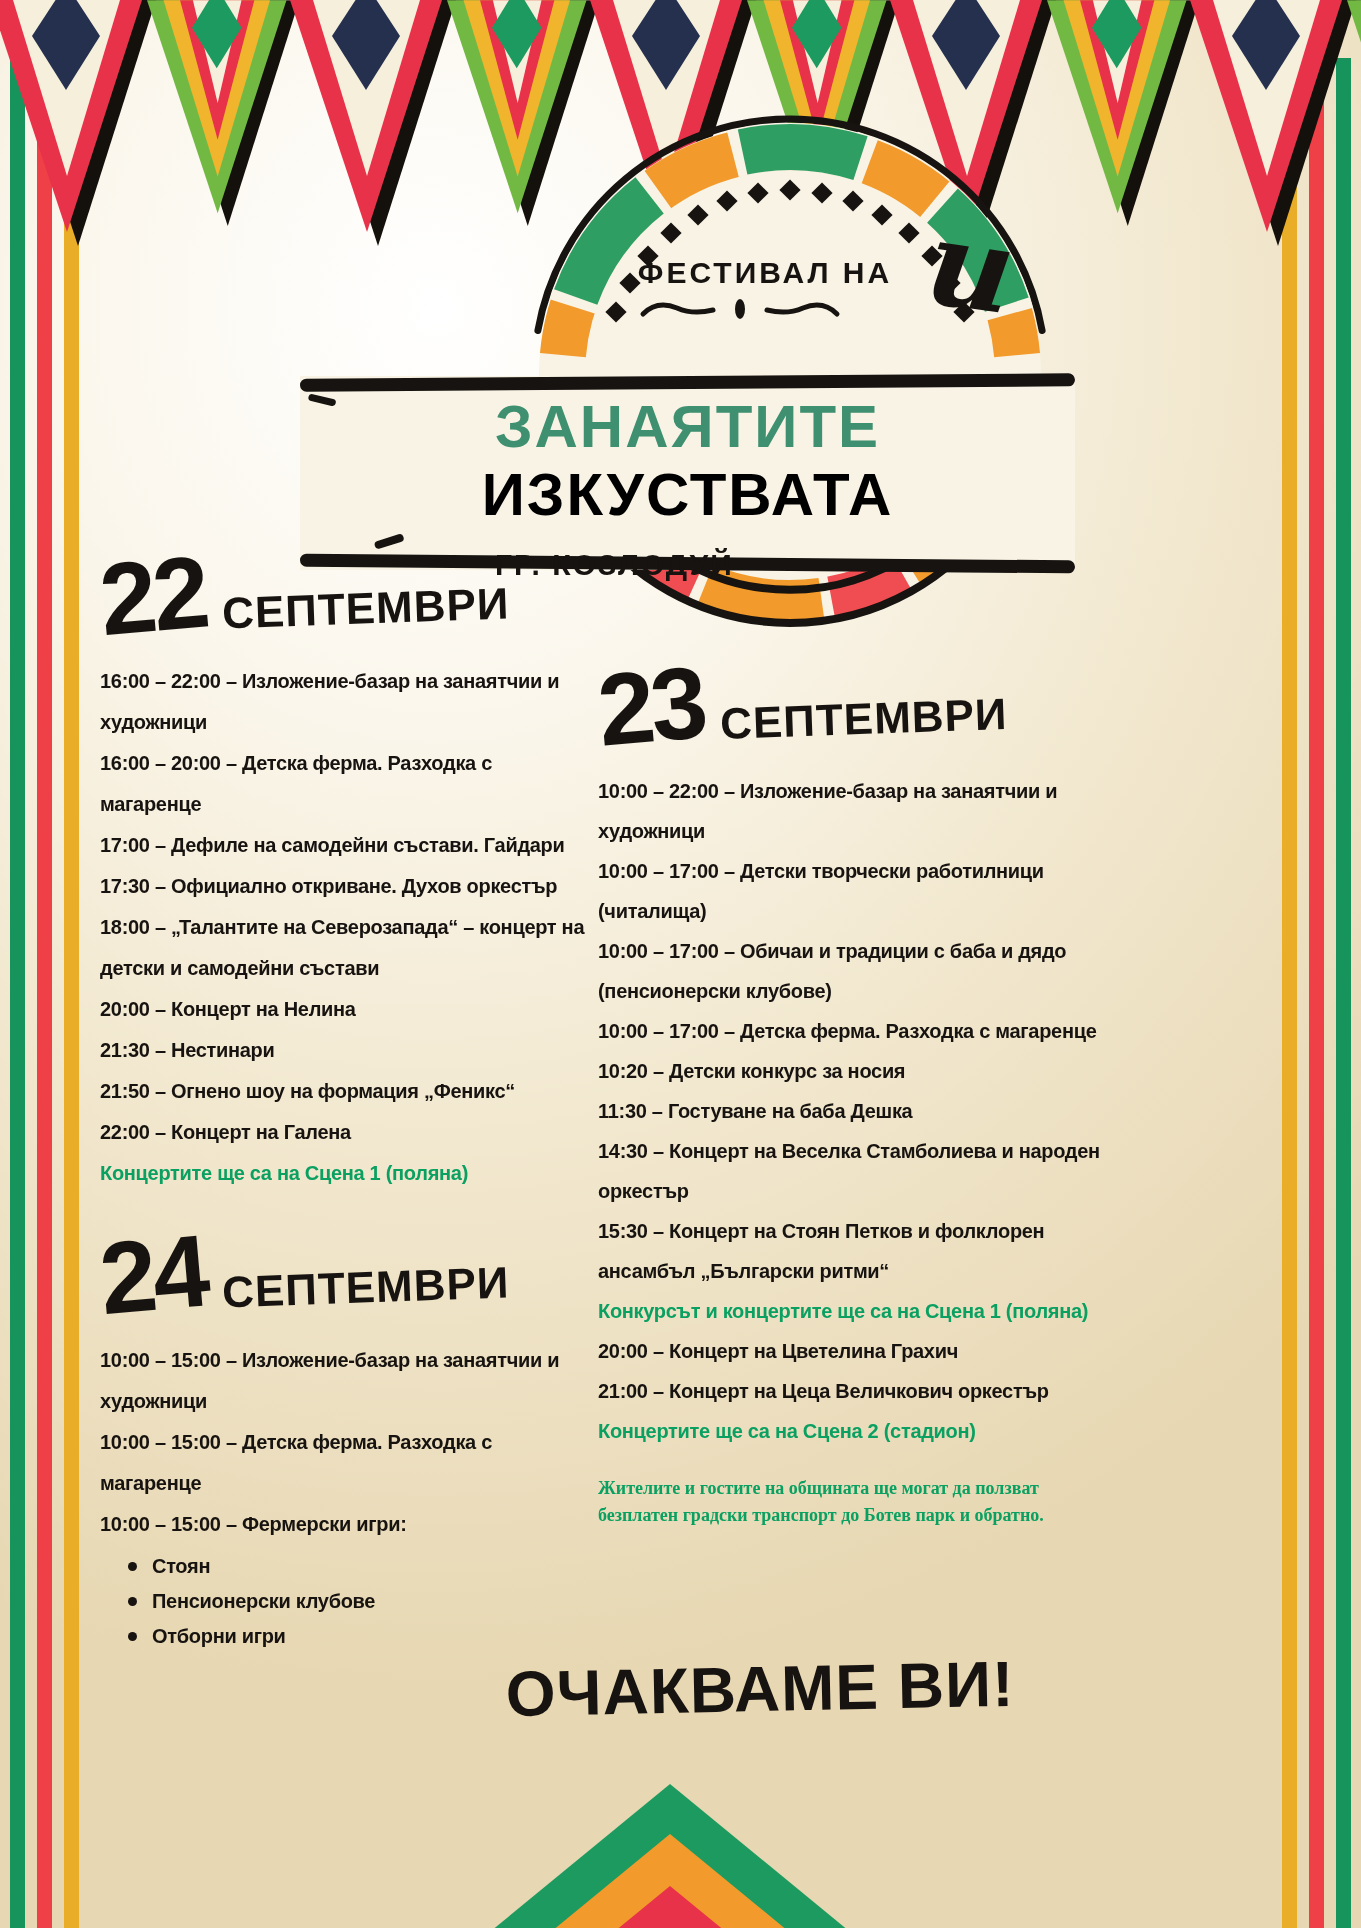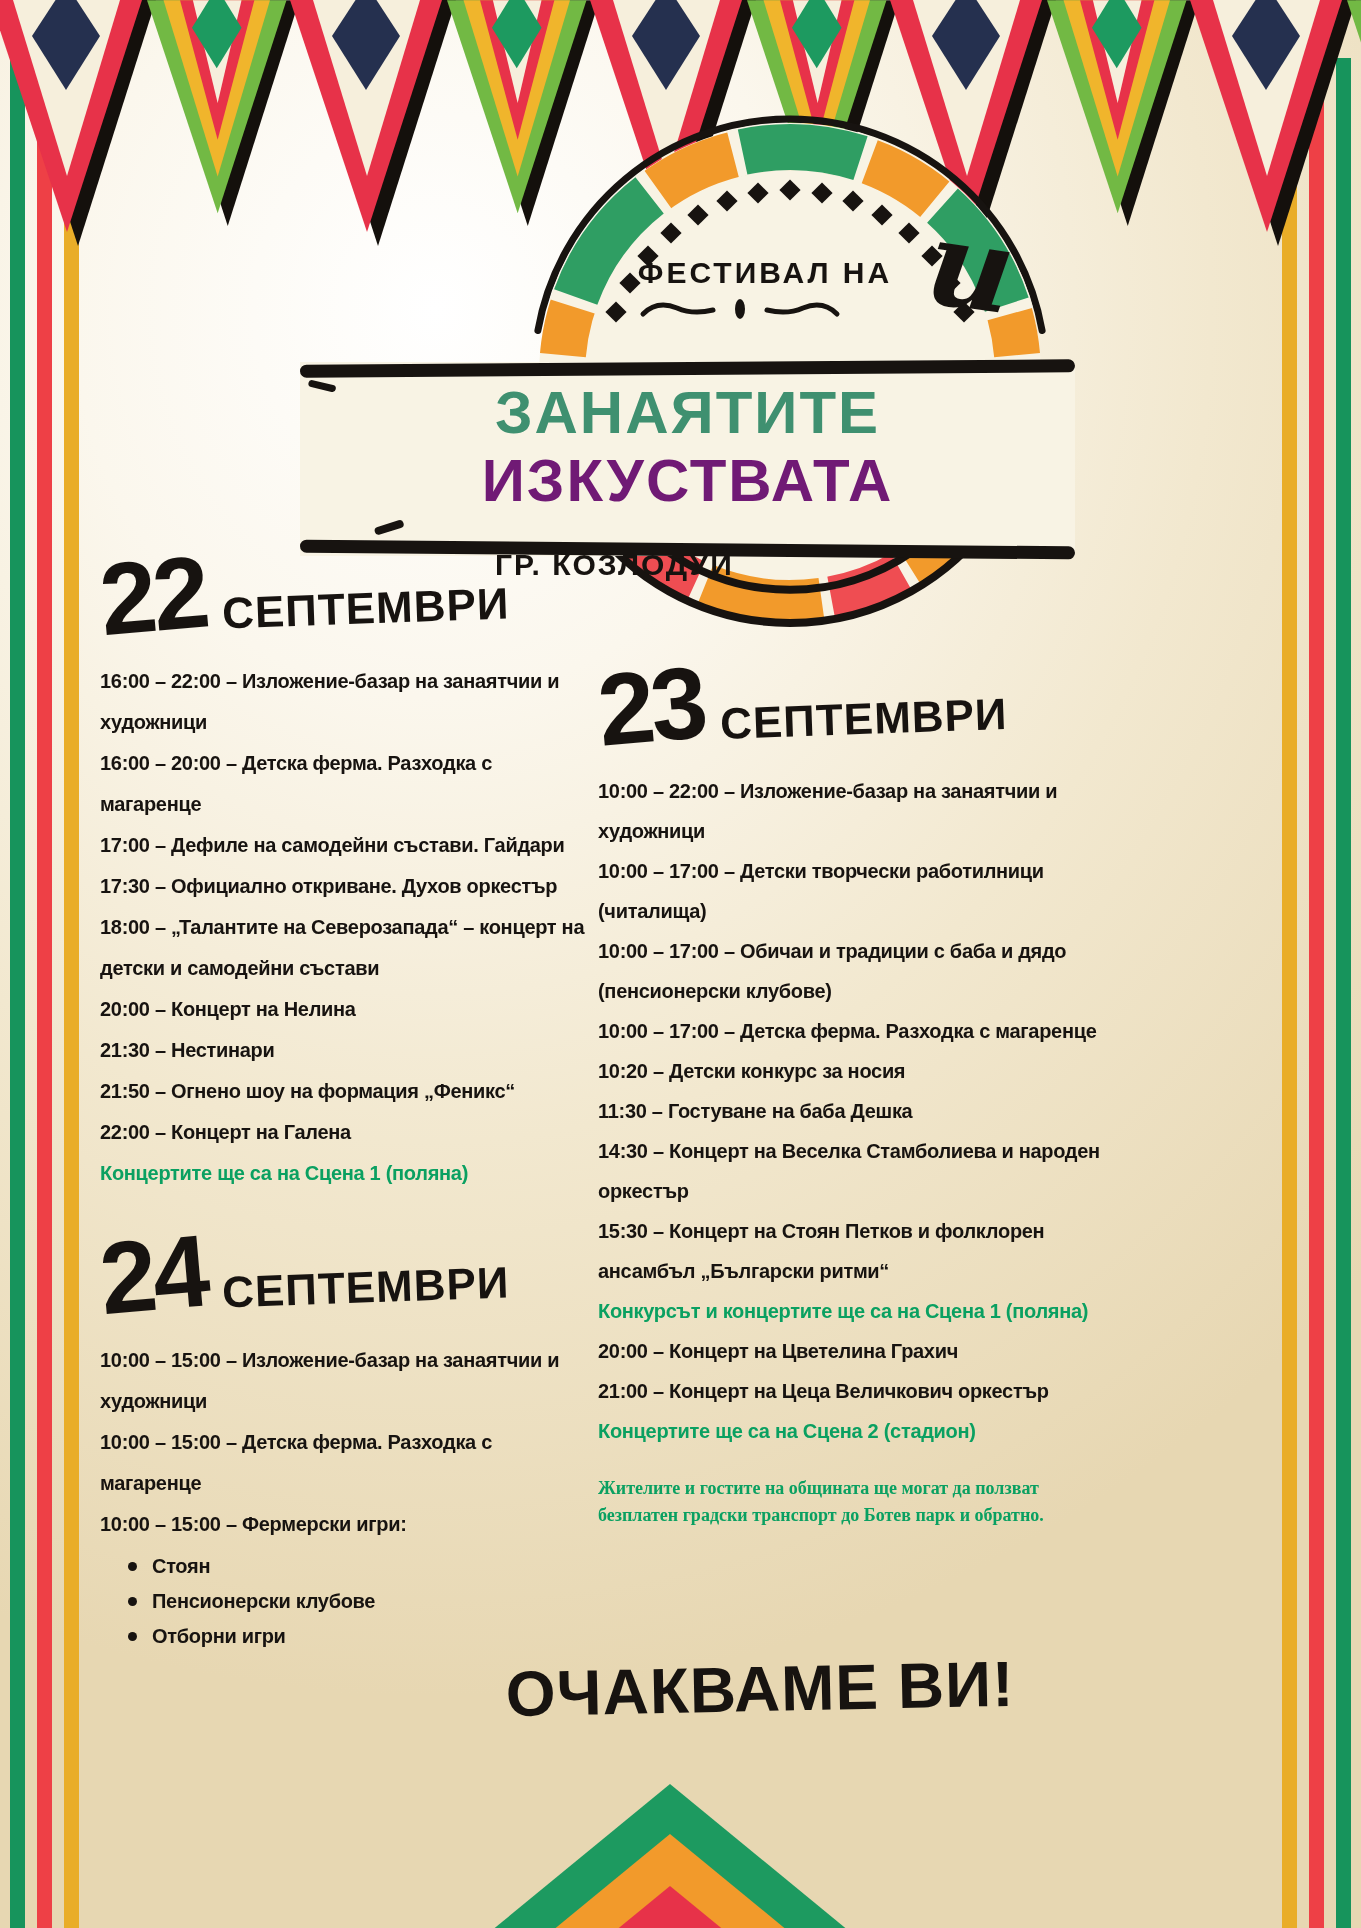--- a/index.html
+++ b/index.html
@@ -13,32 +13,32 @@
   .pennant{position:absolute;top:0;z-index:2;}
   .bottom-tri{position:absolute;left:465px;top:1782px;z-index:2;}
   
   .logo{position:absolute;left:520px;top:100px;width:540px;height:560px;z-index:3;}
   .logo-svg{position:absolute;left:0;top:0;}
   .eyebrow{position:absolute;left:0;top:156px;width:540px;text-align:center;transform:translateX(-25px);
     font-size:30px;font-weight:700;letter-spacing:3px;}
   .flourish{position:absolute;left:140px;top:196px;transform:translateX(-25px);}
   .conj{position:absolute;left:408px;top:108px;font-family:"DejaVu Serif",serif;font-style:italic;
     font-weight:700;font-size:118px;line-height:1;transform:rotate(8deg);}
-  .band{position:absolute;left:-220px;top:262px;width:775px;height:194px;background:#f8f3e4;}
+  .band{position:absolute;left:-220px;top:276px;width:775px;height:194px;background:#f8f3e4;}
   .bar{position:absolute;left:0;width:100%;height:13px;background:#171310;border-radius:7px;}
   .bar-top{top:0;transform:rotate(-0.4deg);}
   .bar-bottom{bottom:0;transform:rotate(0.5deg);}
   .bar-top::after{content:"";position:absolute;left:8px;top:18px;width:28px;height:7px;background:#171310;
     border-radius:4px;transform:rotate(14deg);}
   .bar-bottom::before{content:"";position:absolute;left:74px;top:-17px;width:30px;height:8px;background:#171310;
     border-radius:4px;transform:rotate(-18deg);}
   .l-title{position:absolute;left:0;width:100%;text-align:center;font-weight:700;font-size:60px;
     letter-spacing:2px;line-height:1;}
   .l-title1{top:21px;color:#3f9070;}
-  .l-title2{top:89px;color:#701a75;}
+  .l-title2{top:89px;color:#000000;}
   .city{position:absolute;left:0;top:448px;width:540px;text-align:left;transform:translateX(-25px);
     font-size:30px;font-weight:700;letter-spacing:2px;}
   
   .col{position:absolute;z-index:4;}
   .col-left{left:100px;top:545px;width:495px;}
   .col-right{left:598px;top:655px;width:527px;}
   .day-head{display:flex;align-items:baseline;gap:16px;transform:rotate(-2deg);}
   .day-num{font-size:102px;font-weight:700;letter-spacing:-4px;line-height:0.88;transform:rotate(-3deg);}
   .day-month{font-size:44px;font-weight:700;letter-spacing:1px;}
   .events{margin-top:26px;font-size:20px;font-weight:700;letter-spacing:-0.3px;}

